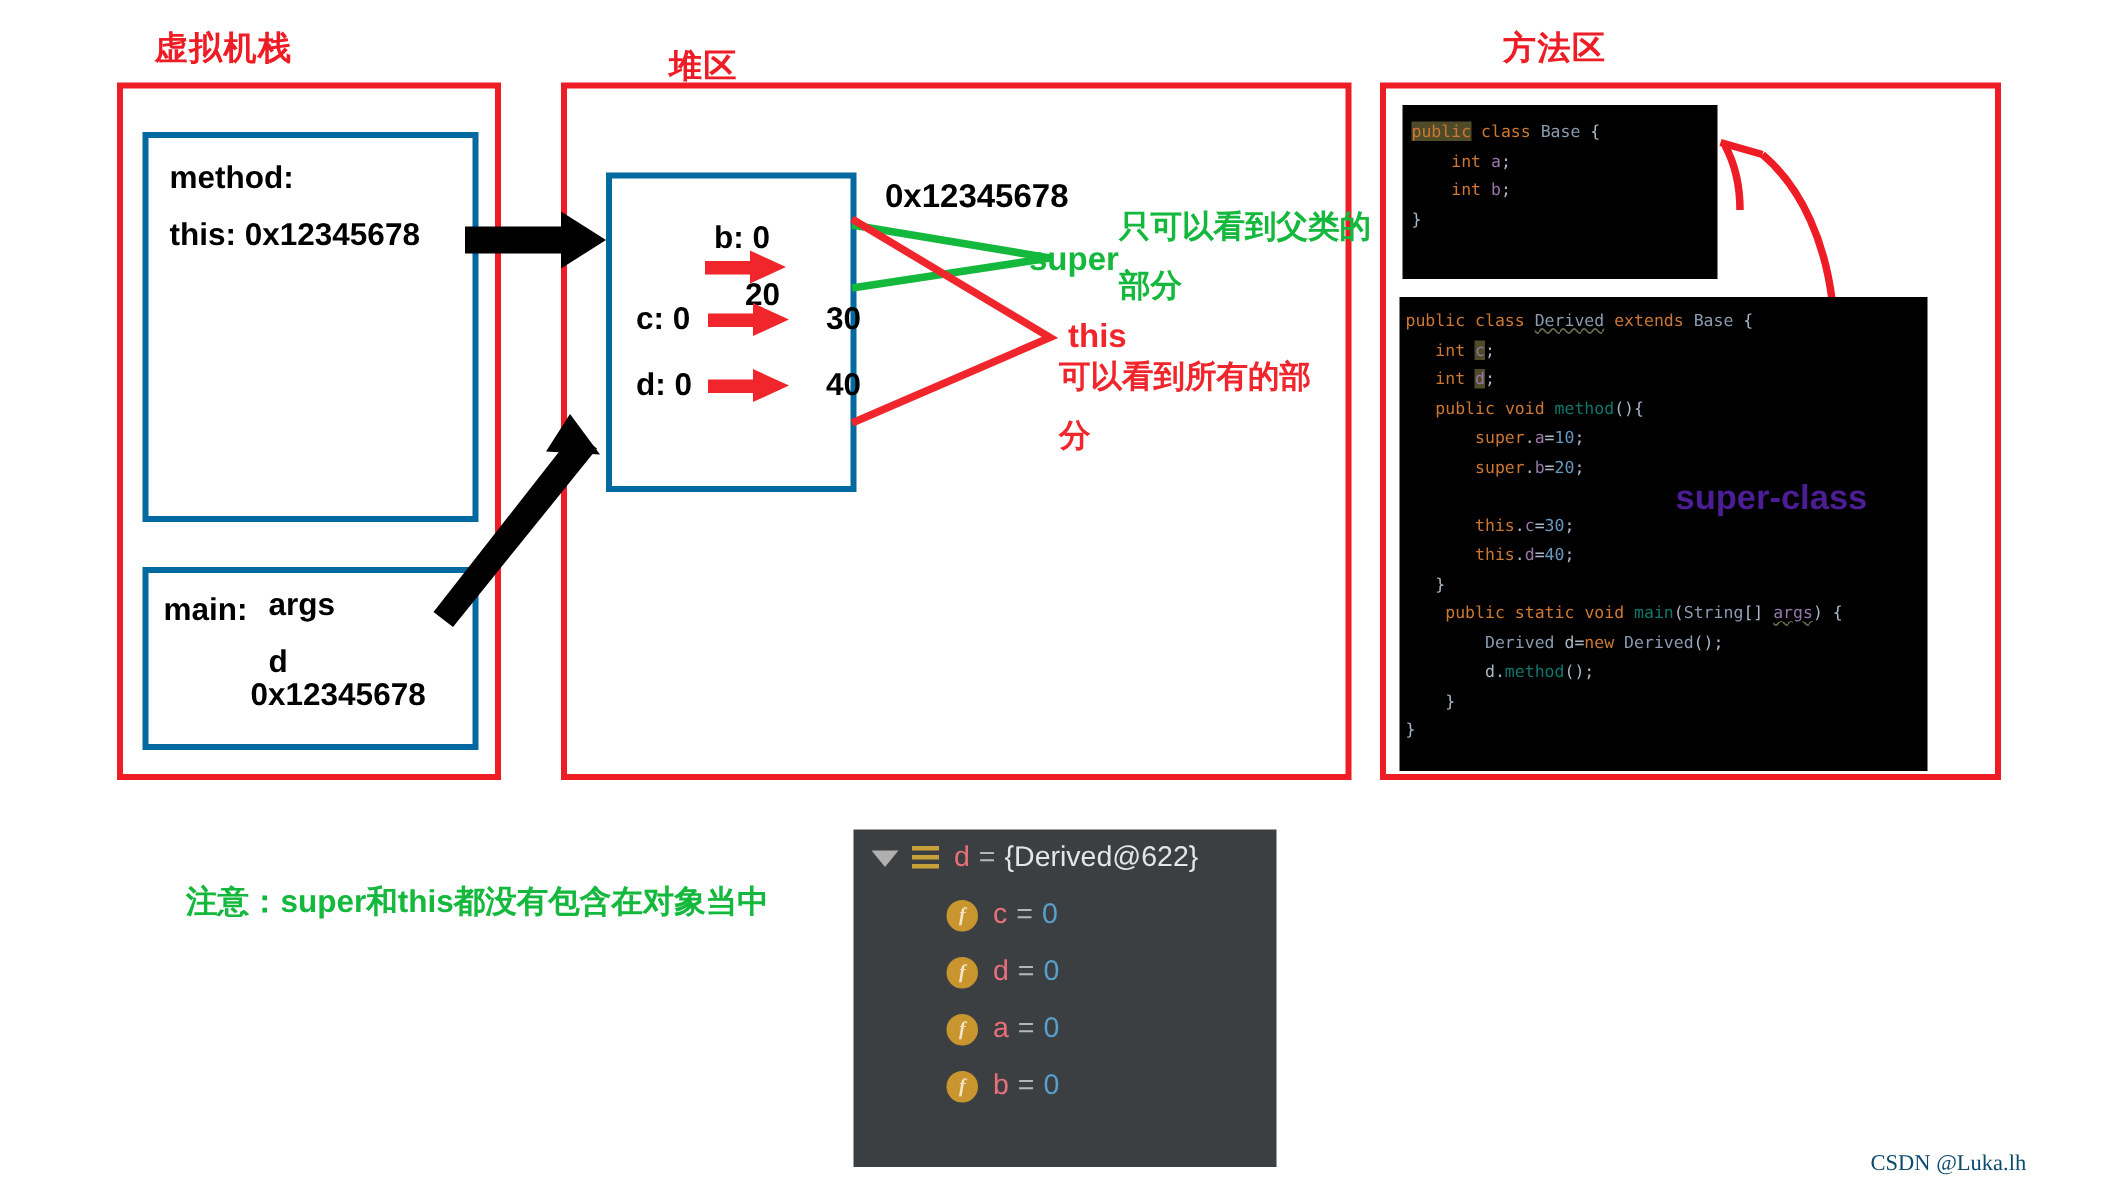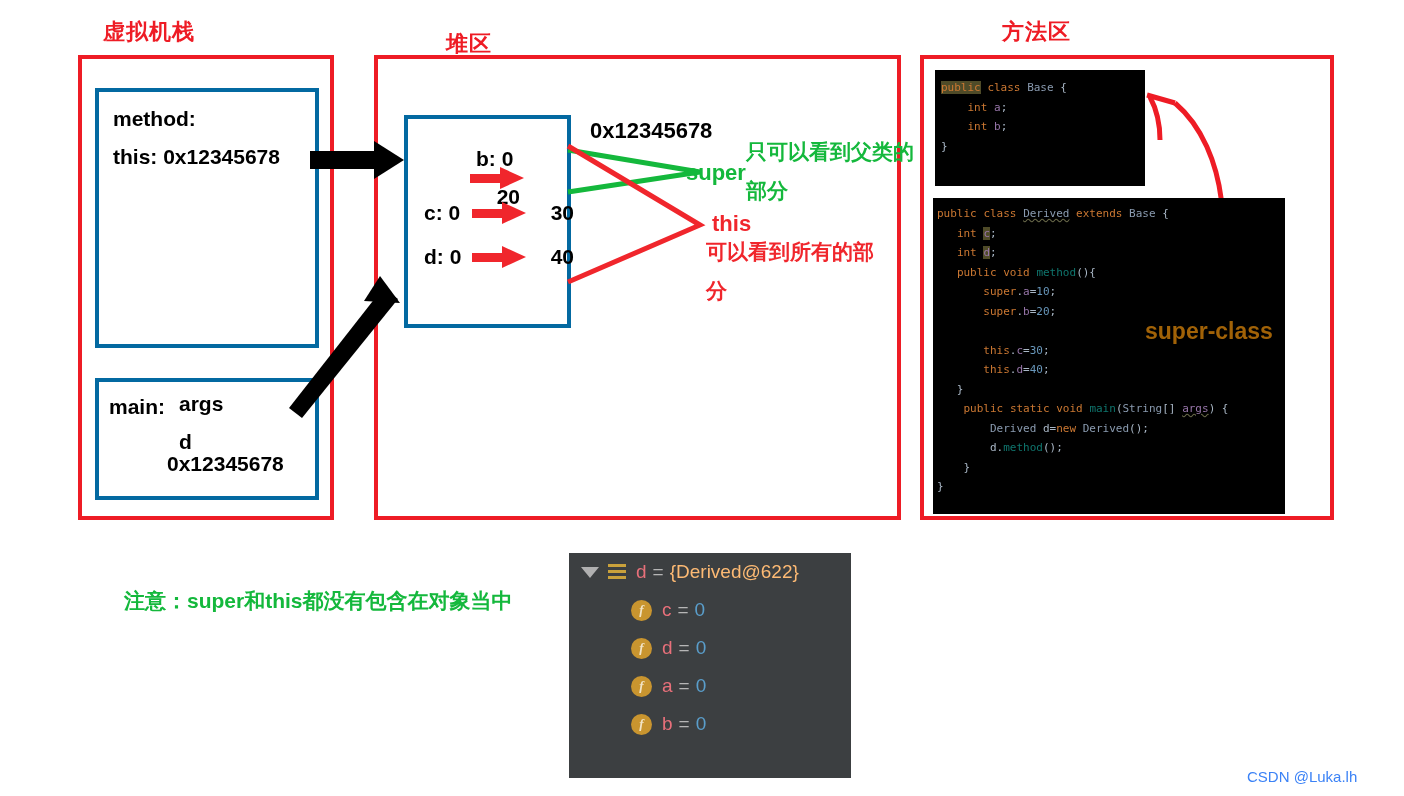--- a/index.html
+++ b/index.html
@@ -71,21 +71,21 @@
   .code .kw{color:#cc7832;}
   .code .typ{color:#8a9bb0;}
   .code .fld{color:#9876aa;}
   .code .mth{color:#0f766e;}
   .code .num{color:#6897bb;}
   .code .pnc{color:#a9b7c6;}
   .code .hl{background:#4f4b28;}
   .code .und{text-decoration:underline;text-decoration-style:wavy;text-decoration-color:#6a6a4a;}
 
   .superclass-lbl{
-    color:#a16207;font-weight:bold;font-size:23px;white-space:nowrap;margin-left:28px;
+    color:#4c1d95;font-weight:bold;font-size:23px;white-space:nowrap;
   }
 
   
   .note-green{
     color:#14b83c;font-weight:bold;font-size:21px;white-space:nowrap;
   }
 
   
   .dbg{
     background:#3c3f41;box-sizing:border-box;
@@ -101,25 +101,25 @@
   }
   .dbg-obj-icon i{position:absolute;left:0;width:18px;height:3px;background:#c9a13b;}
   .dbg-f-icon{
     width:21px;height:21px;border-radius:50%;background:#c9952f;
     color:#f2e4c6;font-size:13px;font-style:italic;font-weight:bold;
     display:flex;align-items:center;justify-content:center;margin-right:10px;
     font-family:"Liberation Serif","DejaVu Serif",serif;
   }
   .dbg-name{color:#e8707a;font-size:19px;}
   .dbg-eq{color:#b6b6b6;font-size:19px;margin:0 6px;}
-  .dbg-ref{color:#fdba74;font-size:19px;}
+  .dbg-ref{color:#e5e5e5;font-size:19px;}
   .dbg-num{color:#5a9ecb;font-size:19px;}
 
   
-  .wm{color:#3b82f6;font-size:15px;white-space:nowrap;}
+  .wm{color:#0c4a6e;font-size:15px;white-space:nowrap;font-family:Liberation Serif, serif;}
 
   svg.overlay{position:absolute;left:0;top:0;width:1404px;height:796px;pointer-events:none;}
 </style>
 </head>
 <body>
 
 <div class="abs region-title" style="left:103px;top:17px;">虚拟机栈</div>
 <div class="abs region-title" style="left:446px;top:17px;margin-top:12px;">堆区</div>
 <div class="abs region-title" style="left:1002px;top:17px;">方法区</div>
 

